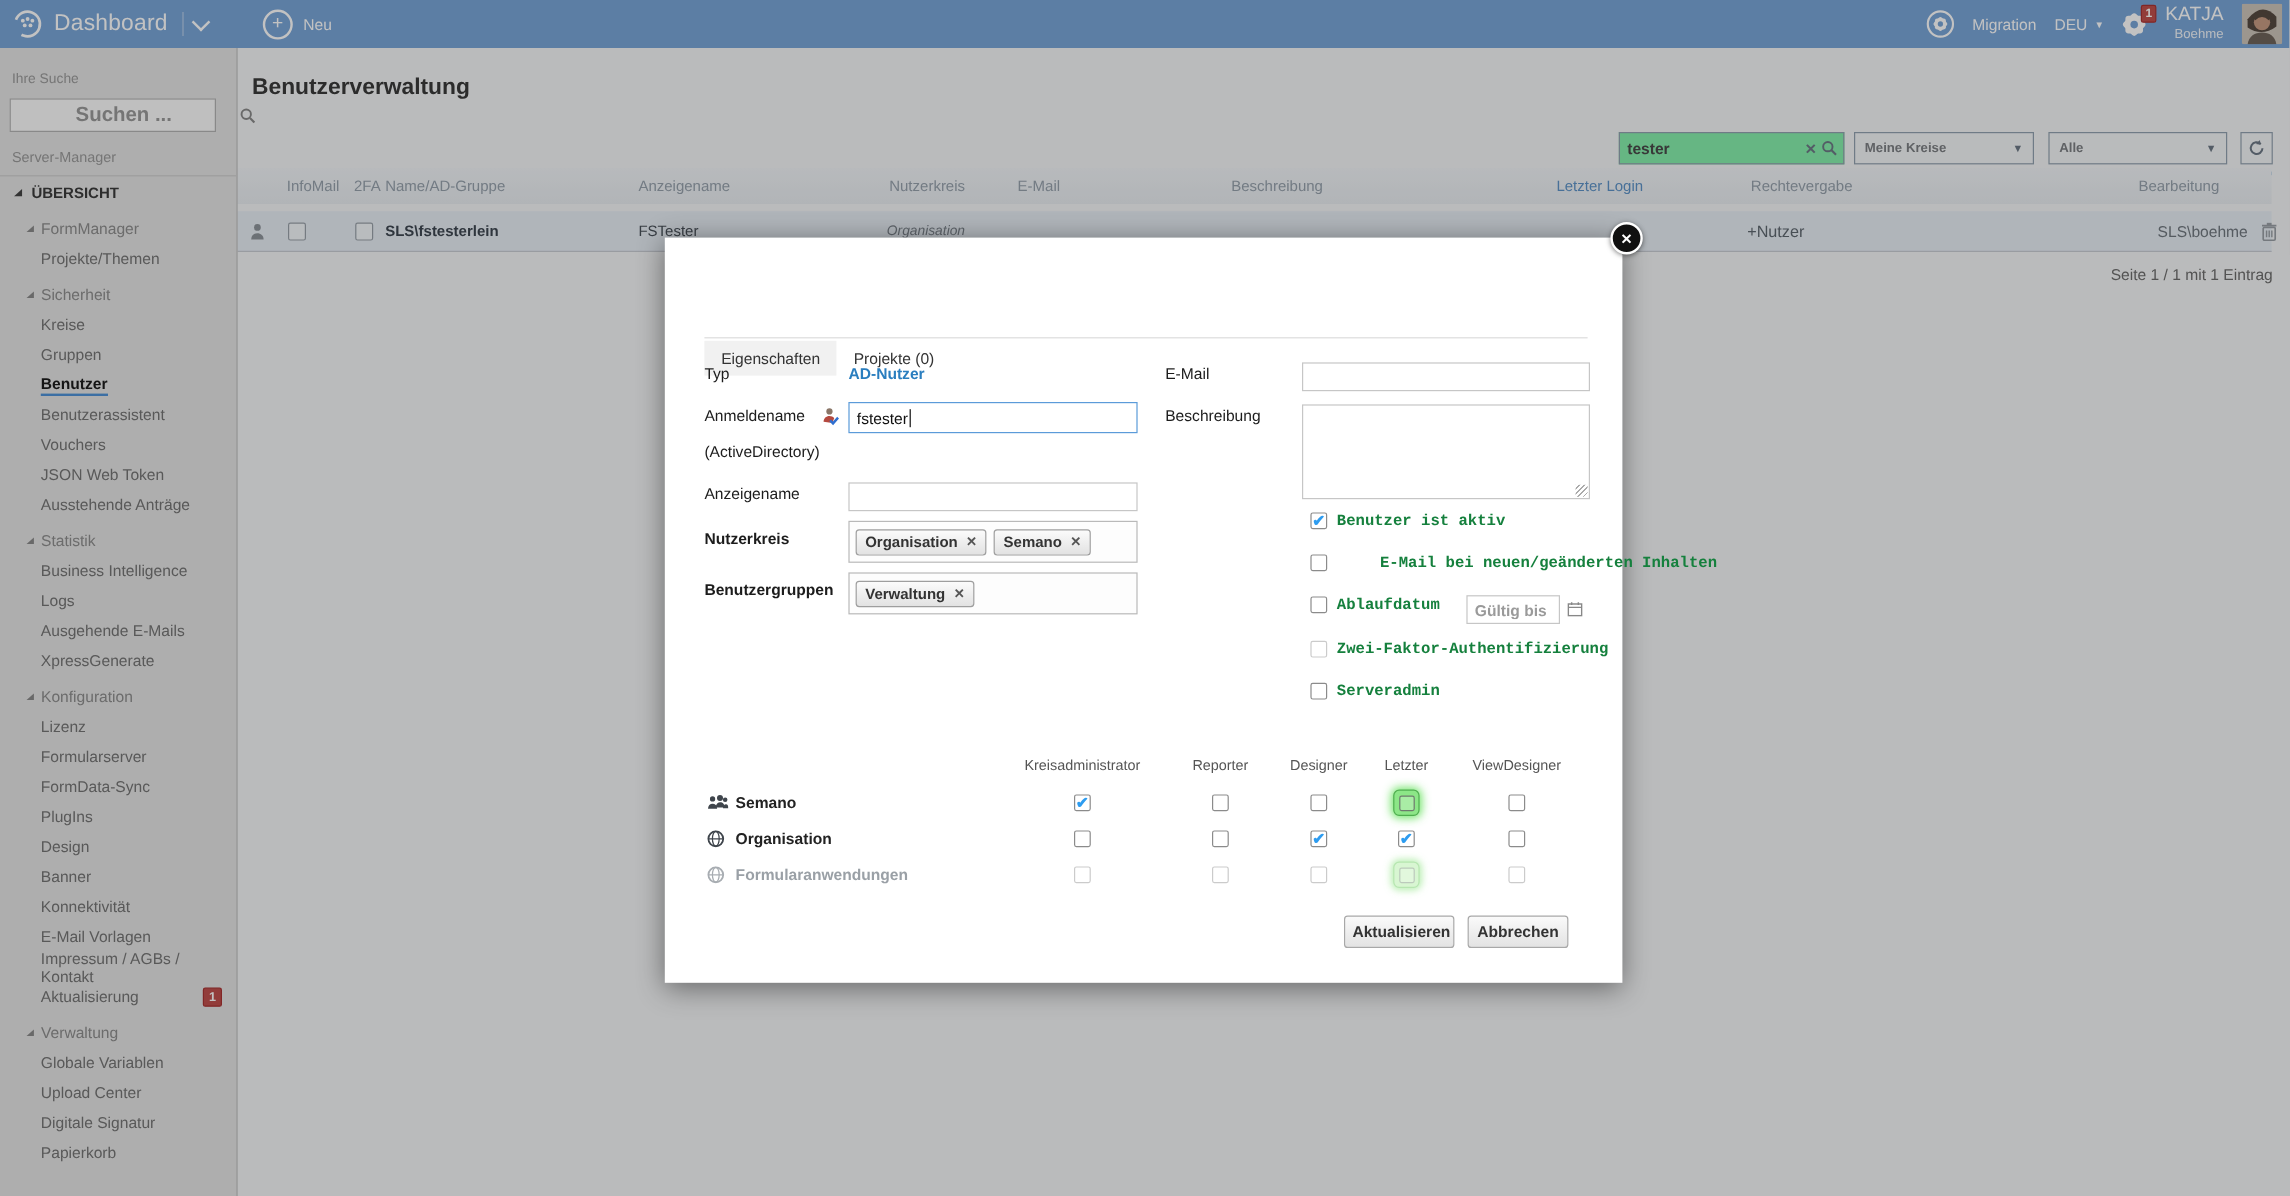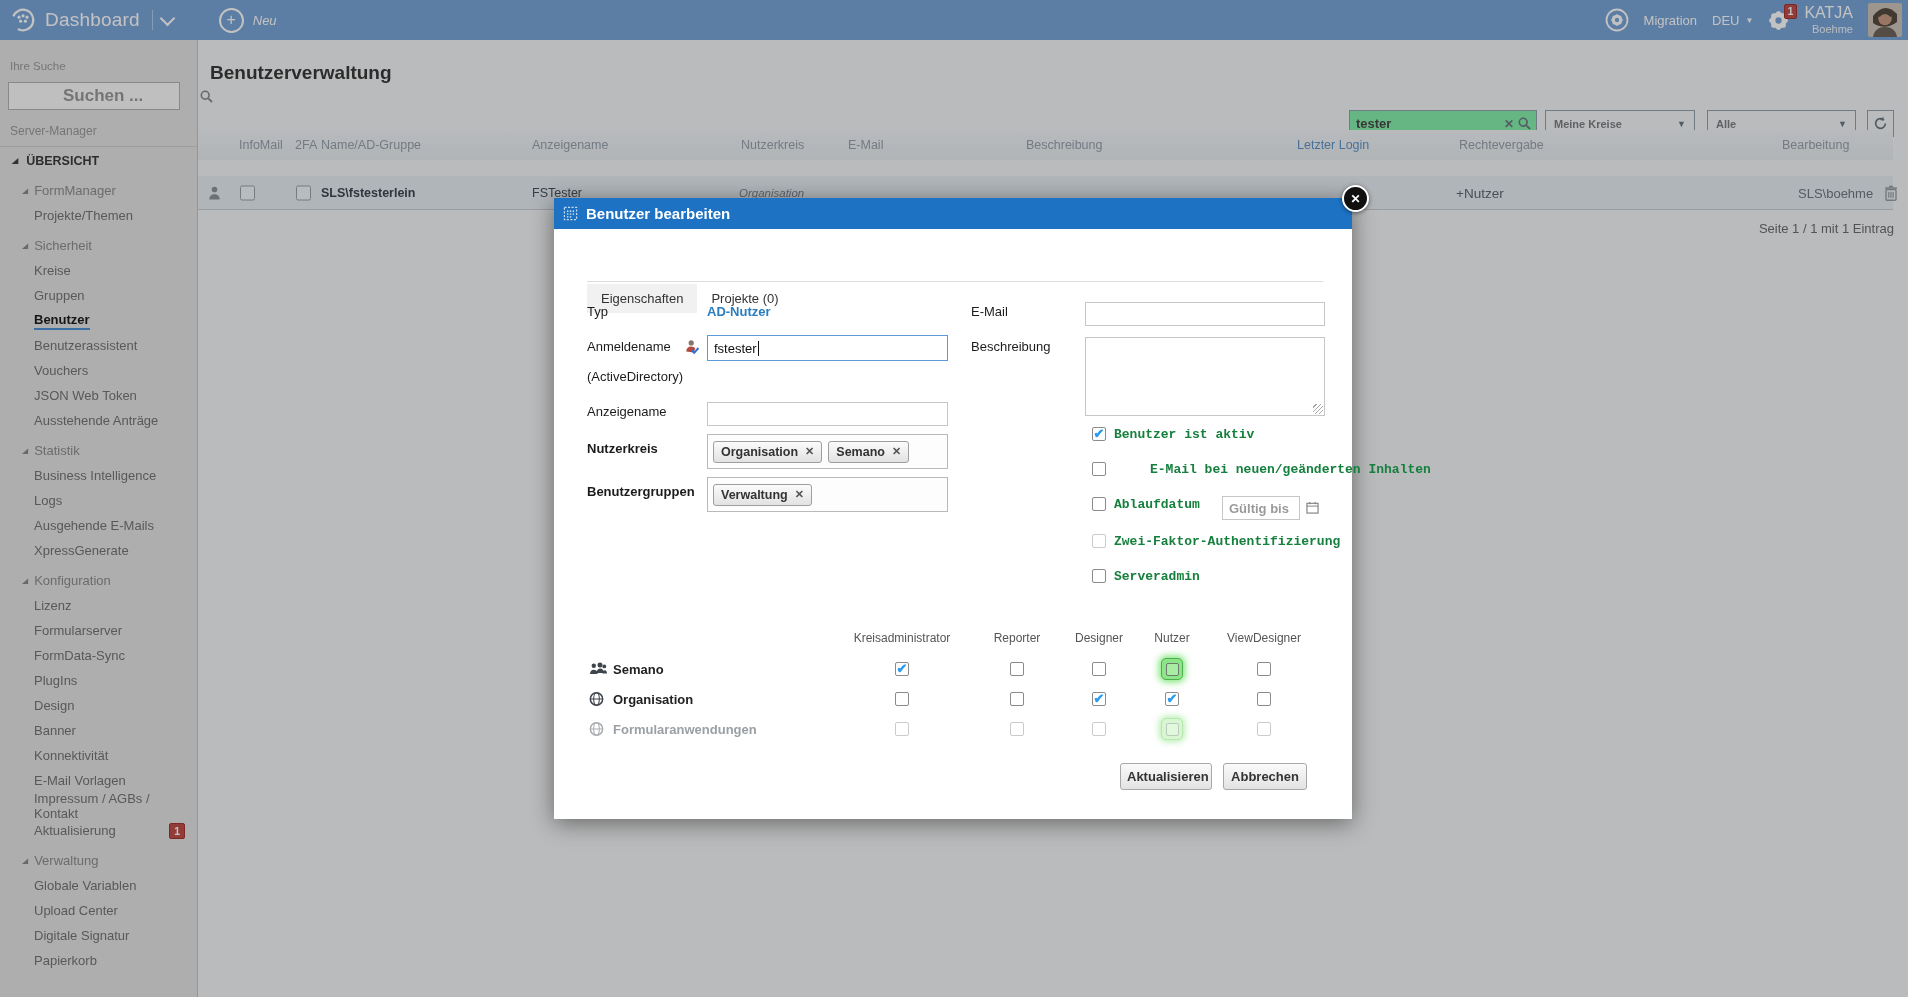--- a/index.html
+++ b/index.html
@@ -10,21 +10,21 @@
   .topbar{position:absolute;left:0;top:0;width:100%;height:40px;background:#7aa6d8;
     display:flex;align-items:center;color:#fff;z-index:10;}
   .tb-left{display:flex;align-items:center;padding-left:10px;}
   .tb-title{font-size:19px;margin-left:9px;letter-spacing:.2px;}
   .tb-divider{width:1px;height:20px;background:rgba(255,255,255,.45);margin:0 9px 0 12px;}
   .chev{width:9px;height:9px;border-right:2px solid #fff;border-bottom:2px solid #fff;
     transform:rotate(45deg);margin-top:-4px;}
   .neu{display:flex;align-items:center;margin-left:46px;cursor:pointer;}
   .plus-circle{width:21px;height:21px;border:2px solid #fff;border-radius:50%;
     display:flex;align-items:center;justify-content:center;font-size:16px;line-height:1;}
-  .neu-label{font-size:13px;margin-left:9px;font-style:italic;}
+  .neu-label{font-size:13px;margin-left:9px;}
   .tb-right{margin-left:auto;display:flex;align-items:center;gap:15px;padding-right:6px;}
   .tb-text{font-size:13px;}
   .lang{display:flex;align-items:center;gap:6px;cursor:pointer;}
   .lang .tri{font-size:8px;}
   .gearwrap{position:relative;}
   .badge-red{position:absolute;top:-6px;right:-8px;background:#c0504d;border:1px solid #a33;
     color:#fff;font-size:10px;font-weight:bold;padding:0 3px;border-radius:2px;line-height:13px;}
   .nameblock{text-align:right;line-height:1.15;}
   .nameblock .first{font-size:16px;font-weight:normal;}
   .nameblock .last{font-size:11px;opacity:.9;}
@@ -66,21 +66,21 @@
   .f-mag{padding:0 5px 0 1px;cursor:pointer;display:flex;}
   .f-select{position:absolute;height:25px;border:1px solid #93a2b0;background:#f4f6f8;
     display:flex;align-items:center;justify-content:space-between;padding:0 8px;cursor:pointer;}
   .f-select .val{font-size:11px;font-weight:bold;color:#7d8084;}
   .f-select .tri{font-size:9px;color:#6e7a86;}
   .f-kreise{left:1348px;width:132px;}
   .f-alle{left:1510px;width:131px;}
   .f-refresh{position:absolute;left:1670px;width:27px;height:27px;border:1px solid #93a2b0;
     background:#f4f6f8;display:flex;align-items:center;justify-content:center;cursor:pointer;padding:0;}
   .table-line{position:absolute;left:0;top:103px;width:1696px;height:3px;background:#5f94c8;}
-  .thead{position:absolute;left:0;top:90px;width:1696px;height:30px;
+  .thead{position:absolute;left:0;top:100px;width:1696px;height:30px;
     background:linear-gradient(#f2f5f8,#e9edf1);}
   .thead .t-col{position:absolute;line-height:30px;font-size:12.5px;color:#97a2ad;white-space:nowrap;}
   .thead .t-col:nth-child(1){left:42px;}
   .thead .t-col:nth-child(2){left:98px;}
   .thead .t-col:nth-child(3){left:124px;}
   .thead .t-col:nth-child(4){left:335px;}
   .thead .t-col:nth-child(5){left:544px;}
   .thead .t-col:nth-child(6){left:651px;}
   .thead .t-col:nth-child(7){left:829px;}
   .thead .t-col:nth-child(8){left:1100px;color:#5f94c8;}
@@ -424,38 +424,20 @@
         </svg>
       </span>
     </div>
 
     <div class="pagination">Seite 1 / 1 mit 1 Eintrag</div>
   </main>
 
   <div class="backdrop"></div>
 
   <section class="modal">
-    <div class="modal-head">
-      <span style="display:flex;">
-        <svg width="15" height="15" viewBox="0 0 16 16">
-          <rect x="1.5" y="1.5" width="13" height="13" fill="none" stroke="rgba(255,255,255,.75)" stroke-width="1.3" stroke-dasharray="2.2 1.6"></rect>
-          <g fill="rgba(255,255,255,.75)">
-            <circle cx="5" cy="5.5" r=".9"></circle>
-              <circle cx="8" cy="5.5" r=".9"></circle>
-              <circle cx="11" cy="5.5" r=".9"></circle>
-            <circle cx="5" cy="8.5" r=".9"></circle>
-              <circle cx="8" cy="8.5" r=".9"></circle>
-              <circle cx="11" cy="8.5" r=".9"></circle>
-            <circle cx="5" cy="11.5" r=".9"></circle>
-              <circle cx="8" cy="11.5" r=".9"></circle>
-          </g>
-        </svg>
-      </span>
-      <span class="modal-title">Benutzer bearbeiten</span>
-    </div>
     <div class="modal-close">✕</div>
 
     <div class="tabs">
       <span class="tab active">Eigenschaften</span>
       <span class="tab">Projekte (0)</span>
     </div>
     <div class="tab-rule"></div>
 
     <span class="fld-label" style="left:33px;top:106px;">Typ</span>
     <span class="link-value" style="left:153px;top:106px;">AD-Nutzer</span>
@@ -528,21 +510,21 @@
     <span class="cb opt-cb disabled" style="top:336px;"></span>
     <span class="opt-label" style="top:343px;transform:translateY(-50%);">Zwei-Faktor-Authentifizierung</span>
 
     <span class="cb opt-cb" style="top:371px;"></span>
     <span class="opt-label" style="top:378px;transform:translateY(-50%);">Serveradmin</span>
 
     <div class="role-cols">
         <span class="rc">Kreisadministrator</span>
         <span class="rc">Reporter</span>
         <span class="rc">Designer</span>
-        <span class="rc">Nutzer</span>
+        <span class="rc">Letzter</span>
         <span class="rc">ViewDesigner</span>
       </div>
 
     <span class="role-icon" style="top:471px;">
       <svg width="18" height="14" viewBox="0 0 18 14">
         <g fill="#3f454c">
           <circle cx="4.8" cy="3.8" r="2.2"></circle>
             <circle cx="11" cy="3" r="2.5"></circle>
             <circle cx="15.3" cy="4.4" r="1.9"></circle>
           <path d="M1 12c0-2.8 1.7-4.3 3.8-4.3S8.6 9.2 8.6 12z"></path>

